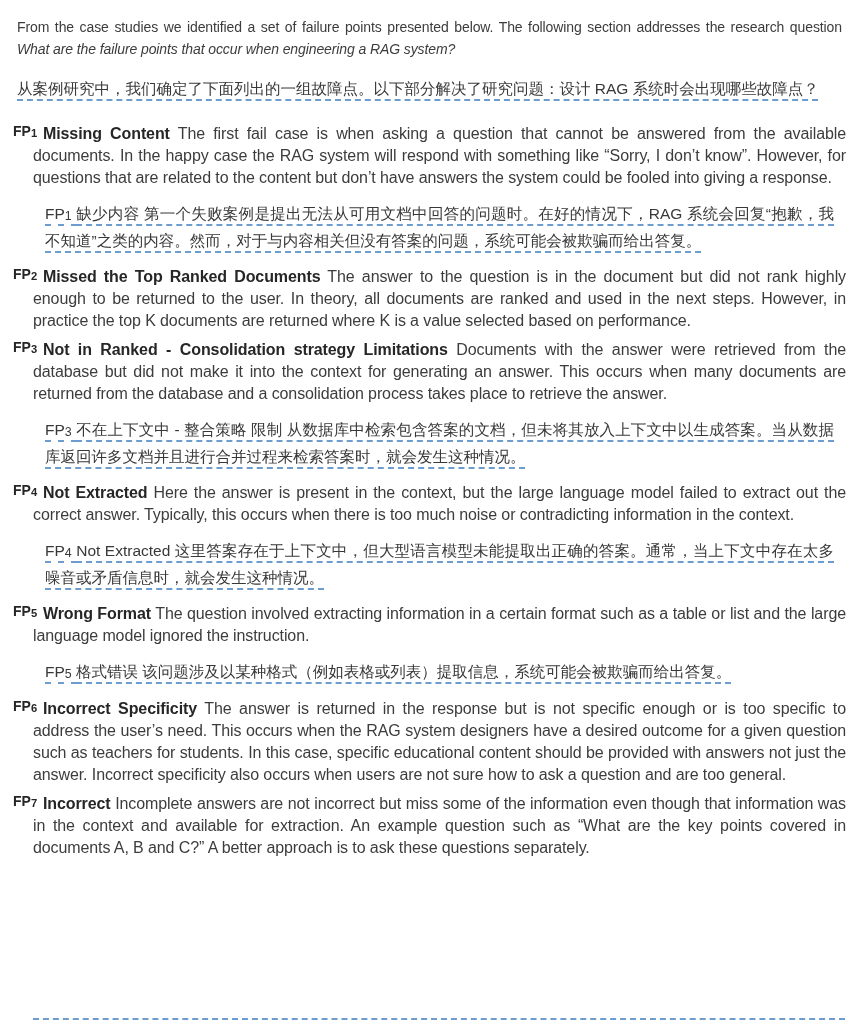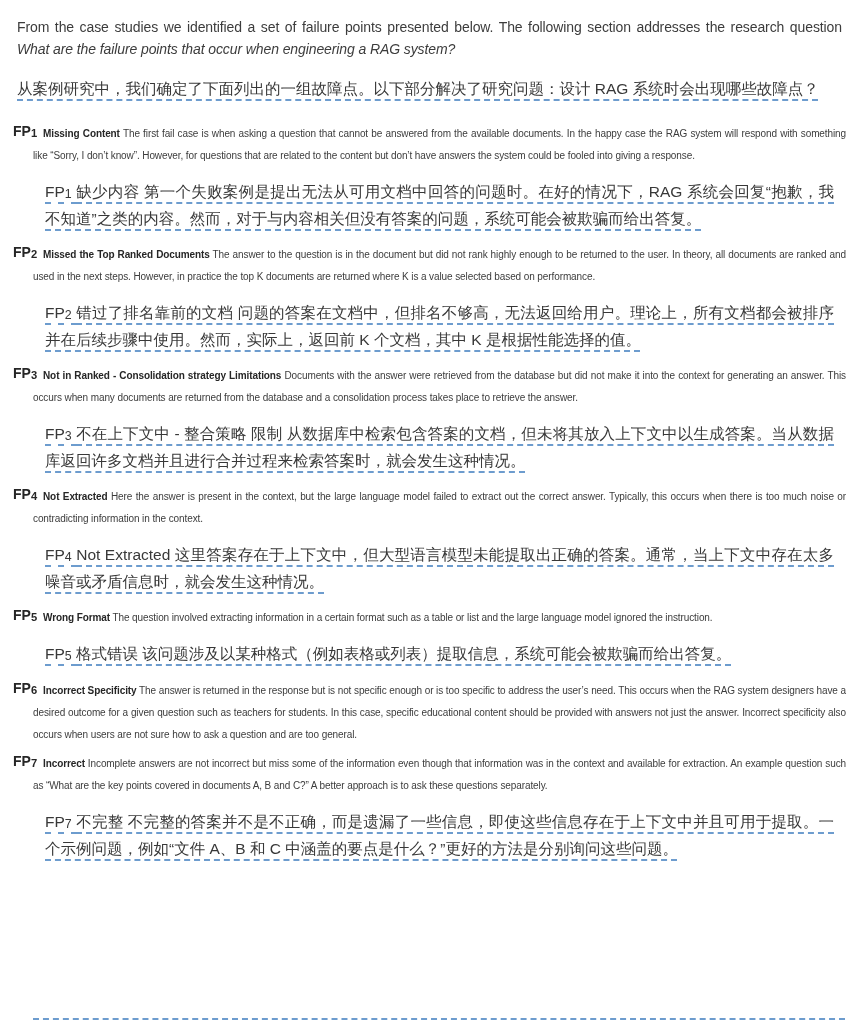--- a/index.html
+++ b/index.html
@@ -39,21 +39,21 @@
   
   .fp { position: relative; margin: 0 0 7px 0; }
   .fp-label {
     position: absolute; left: 0; top: 0;
     font-weight: 700; color: var(--heading, #262626);
     font-size: 14px; line-height: 17px;
   }
   .fp-inner { margin-left: 20px; }
   .fp-body {
     margin: 0 0 7px 0;
-    font-size: 10px; line-height: 22px;
+    font-size: 16px; line-height: 22px;
     text-align: justify; letter-spacing: -0.1px;
     text-indent: 10px;
   }
   .fp-body b { font-weight: 700; color: var(--heading, #262626); }
   .num {
     font-size: 0.8em;
     display: inline-block;
     transform: translateY(1px);
   }
   
@@ -77,21 +77,20 @@
     <div class="fp-inner">
       <p class="fp-body"><b>Missing Content</b> <span>The first fail case is when asking a question that cannot be answered from the available documents. In the happy case the RAG system will respond with something like “Sorry, I don’t know”. However, for questions that are related to the content but don’t have answers the system could be fooled into giving a response.</span></p>
       <p class="zh"><span><span>FP</span><span class="num">1</span></span> <span>缺少内容 第一个失败案例是提出无法从可用文档中回答的问题时。在好的情况下，RAG 系统会回复“抱歉，我不知道”之类的内容。然而，对于与内容相关但没有答案的问题，系统可能会被欺骗而给出答复。</span></p>
     </div>
   </section>
 
   <section class="fp">
     <span class="fp-label"><span>FP</span><span class="num">2</span></span>
     <div class="fp-inner">
       <p class="fp-body"><b>Missed the Top Ranked Documents</b> <span>The answer to the question is in the document but did not rank highly enough to be returned to the user. In theory, all documents are ranked and used in the next steps. However, in practice the top K documents are returned where K is a value selected based on performance.</span></p>
-      <p class="zh"><span><span>FP</span><span class="num">2</span></span> <span>错过了排名靠前的文档 问题的答案在文档中，但排名不够高，无法返回给用户。理论上，所有文档都会被排序并在后续步骤中使用。然而，实际上，返回前 K 个文档，其中 K 是根据性能选择的值。</span></p>
     </div>
   </section>
 
   <section class="fp">
     <span class="fp-label"><span>FP</span><span class="num">3</span></span>
     <div class="fp-inner">
       <p class="fp-body"><b>Not in Ranked - Consolidation strategy Limitations</b> <span>Documents with the answer were retrieved from the database but did not make it into the context for generating an answer. This occurs when many documents are returned from the database and a consolidation process takes place to retrieve the answer.</span></p>
       <p class="zh"><span><span>FP</span><span class="num">3</span></span> <span>不在上下文中 - 整合策略 限制 从数据库中检索包含答案的文档，但未将其放入上下文中以生成答案。当从数据库返回许多文档并且进行合并过程来检索答案时，就会发生这种情况。</span></p>
     </div>
   </section>
@@ -116,19 +115,18 @@
     <span class="fp-label"><span>FP</span><span class="num">6</span></span>
     <div class="fp-inner">
       <p class="fp-body"><b>Incorrect Specificity</b> <span>The answer is returned in the response but is not specific enough or is too specific to address the user’s need. This occurs when the RAG system designers have a desired outcome for a given question such as teachers for students. In this case, specific educational content should be provided with answers not just the answer. Incorrect specificity also occurs when users are not sure how to ask a question and are too general.</span></p>
     </div>
   </section>
 
   <section class="fp">
     <span class="fp-label"><span>FP</span><span class="num">7</span></span>
     <div class="fp-inner">
       <p class="fp-body"><b>Incorrect</b> <span>Incomplete answers are not incorrect but miss some of the information even though that information was in the context and available for extraction. An example question such as “What are the key points covered in documents A, B and C?” A better approach is to ask these questions separately.</span></p>
-      <p class="zh"><span><span>FP</span><span class="num">7</span></span> <span>不完整 不完整的答案并不是不正确，而是遗漏了一些信息，即使这些信息存在于上下文中并且可用于提取。一个示例问题，例如“文件 A、B 和 C 中涵盖的要点是什么？”更好的方法是分别询问这些问题。</span></p>
     </div>
   </section>
 
   <div class="cutoff"></div>
 
 </div>
 
 </body></html>

